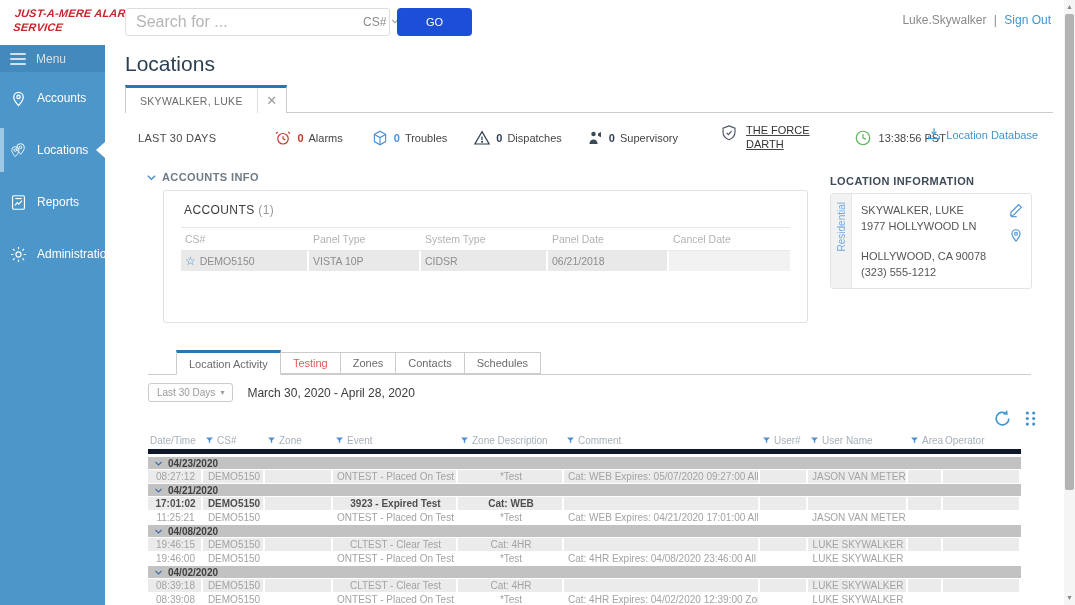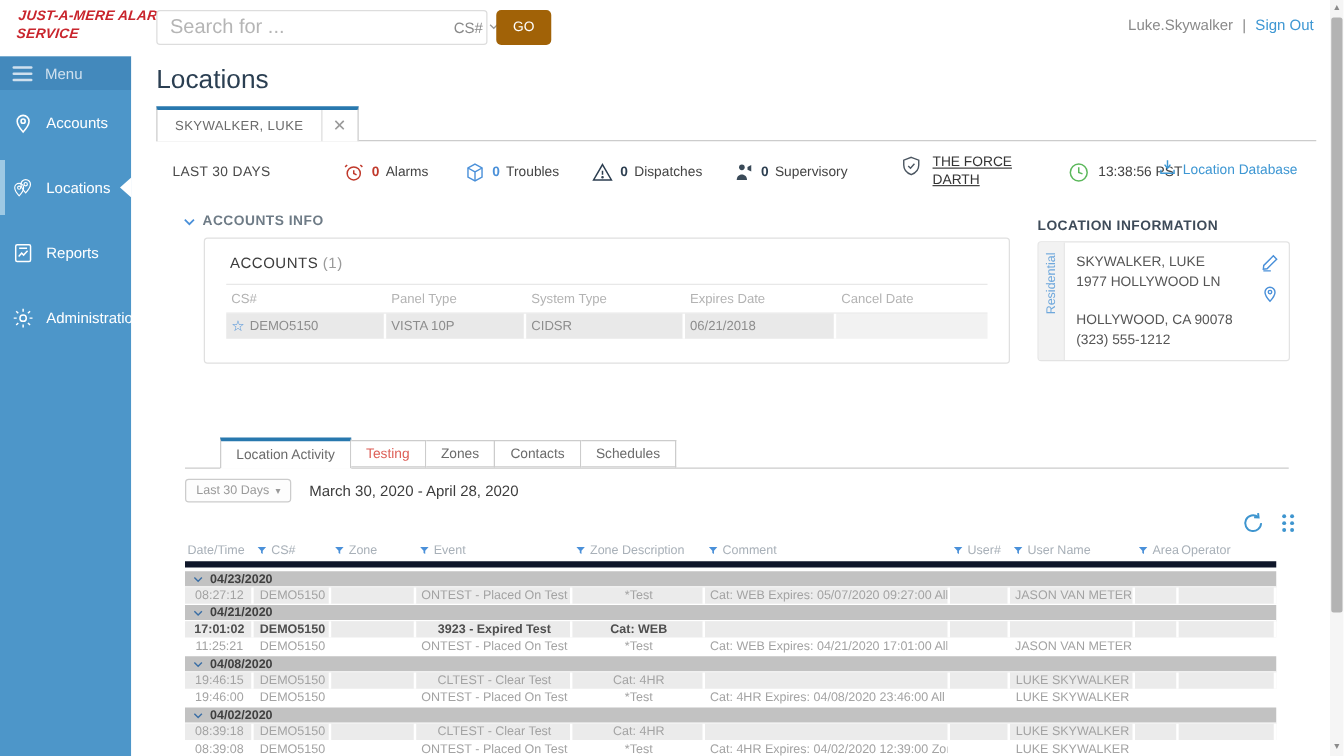--- a/index.html
+++ b/index.html
@@ -10,21 +10,21 @@
   
   .topbar { position:absolute; left:0; top:0; width:1075px; height:45px; background:#fff; z-index:5; }
   .logo { position:absolute; left:14px; top:7px; color:#c9252d; font-weight:bold; font-style:italic;
     font-size:11px; line-height:1.25; transform:skewX(-6deg); letter-spacing:.2px; }
   .searchwrap { position:absolute; left:125px; top:8px; width:265px; height:28px; border:1px solid #ddd;
     border-radius:3px; background:#fff; display:flex; align-items:center; }
   .searchwrap input { flex:1; border:none; outline:none; font-size:16px; padding:0 10px; color:#555;
     font-family:inherit; background:transparent; }
   .searchwrap input::placeholder { color:#b5b5b5; }
   .cs-select { display:flex; align-items:center; gap:4px; color:#8a8a8a; font-size:12px; padding:0 10px; cursor:pointer; }
-  .go-btn { position:absolute; left:397px; top:8px; width:44px; height:28px; background:#a16207; color:#fff;
+  .go-btn { position:absolute; left:397px; top:8px; width:75px; height:28px; background:#1d4ed8; color:#fff;
     border:none; border-radius:4px; font-size:11px; font-family:inherit; cursor:pointer; }
   .userbox { position:absolute; right:24px; top:13px; font-size:12px; color:#8a8a8a; white-space:nowrap; }
   .userbox .sep { color:#8a8a8a; margin:0 4px; }
   .userbox a { color:#3e97d3; text-decoration:none; cursor:pointer; }
 
   
   .sidebar { position:absolute; left:0; top:45px; width:105px; height:560px; background:#4d96c9; }
   .menu-row { height:27px; background:#4389bc; display:flex; align-items:center; padding-left:10px; gap:10px;
     color:#cfe0ee; font-size:12px; cursor:pointer; }
   .hamburger { width:16px; display:flex; flex-direction:column; gap:3px; }
@@ -56,21 +56,21 @@
   .shieldbox .two { line-height:1.25; font-size:11px; color:#333; }
   .clockbox { display:flex; align-items:center; gap:7px; }
   .locdb { position:absolute; right:27px; top:82px; display:flex; align-items:center; gap:5px; color:#3e97d3;
     font-size:11px; cursor:pointer; }
   .locdb svg { width:14px; height:14px; }
 
   .section-label { position:absolute; display:flex; align-items:center; gap:5px; font-size:11px; font-weight:bold; }
   .chev svg { width:11px; height:11px; display:block; }
 
   .acc-label { left:41px; top:126px; color:#6e7b86; letter-spacing:.4px; }
-  .acc-card { position:absolute; left:58px; top:145px; width:645px; height:101px; background:#fff;
+  .acc-card { position:absolute; left:58px; top:145px; width:645px; height:133px; background:#fff;
     border:1px solid #e0e0e0; border-radius:3px; }
   .acc-title { margin:12px 0 10px 20px; font-size:12px; color:#3c3c3c; letter-spacing:.4px; }
   .acc-title .cnt { color:#9a9a9a; }
   .acc-grid { display:grid; grid-template-columns:128px 112px 127px 121px 1fr; margin:0 17px; }
   .acc-head { border-top:1px solid #e8e8e8; border-bottom:1px solid #e8e8e8; }
   .acc-head > div { padding:5px 4px; font-size:10.5px; color:#b3b3b3; }
   .acc-row > div { padding:4px 4px; font-size:10.5px; color:#8d8d8d; background:#e9e9e9;
     border-right:2px solid #fff; display:flex; align-items:center; gap:4px; }
   .acc-row > div:last-child { background:#f2f2f2; border-right:none; }
   .star { color:#4a90d9; font-size:12px; line-height:1; }
@@ -310,21 +310,21 @@
     </div>
     <div class="acc-card">
       <div class="acc-title">
         <span>ACCOUNTS</span>
         <span class="cnt">(1)</span>
       </div>
       <div class="acc-grid acc-head" id="acc-head">
           <div>CS#</div>
           <div>Panel Type</div>
           <div>System Type</div>
-          <div>Expires Date</div>
+          <div>Panel Date</div>
           <div>Cancel Date</div>
         </div>
       <div id="acc-rows">
           <div class="acc-grid acc-row">
             <div>
               <span class="star">☆</span>
               <span>DEMO5150</span>
             </div>
             <div>VISTA 10P</div>
             <div>CIDSR</div>

